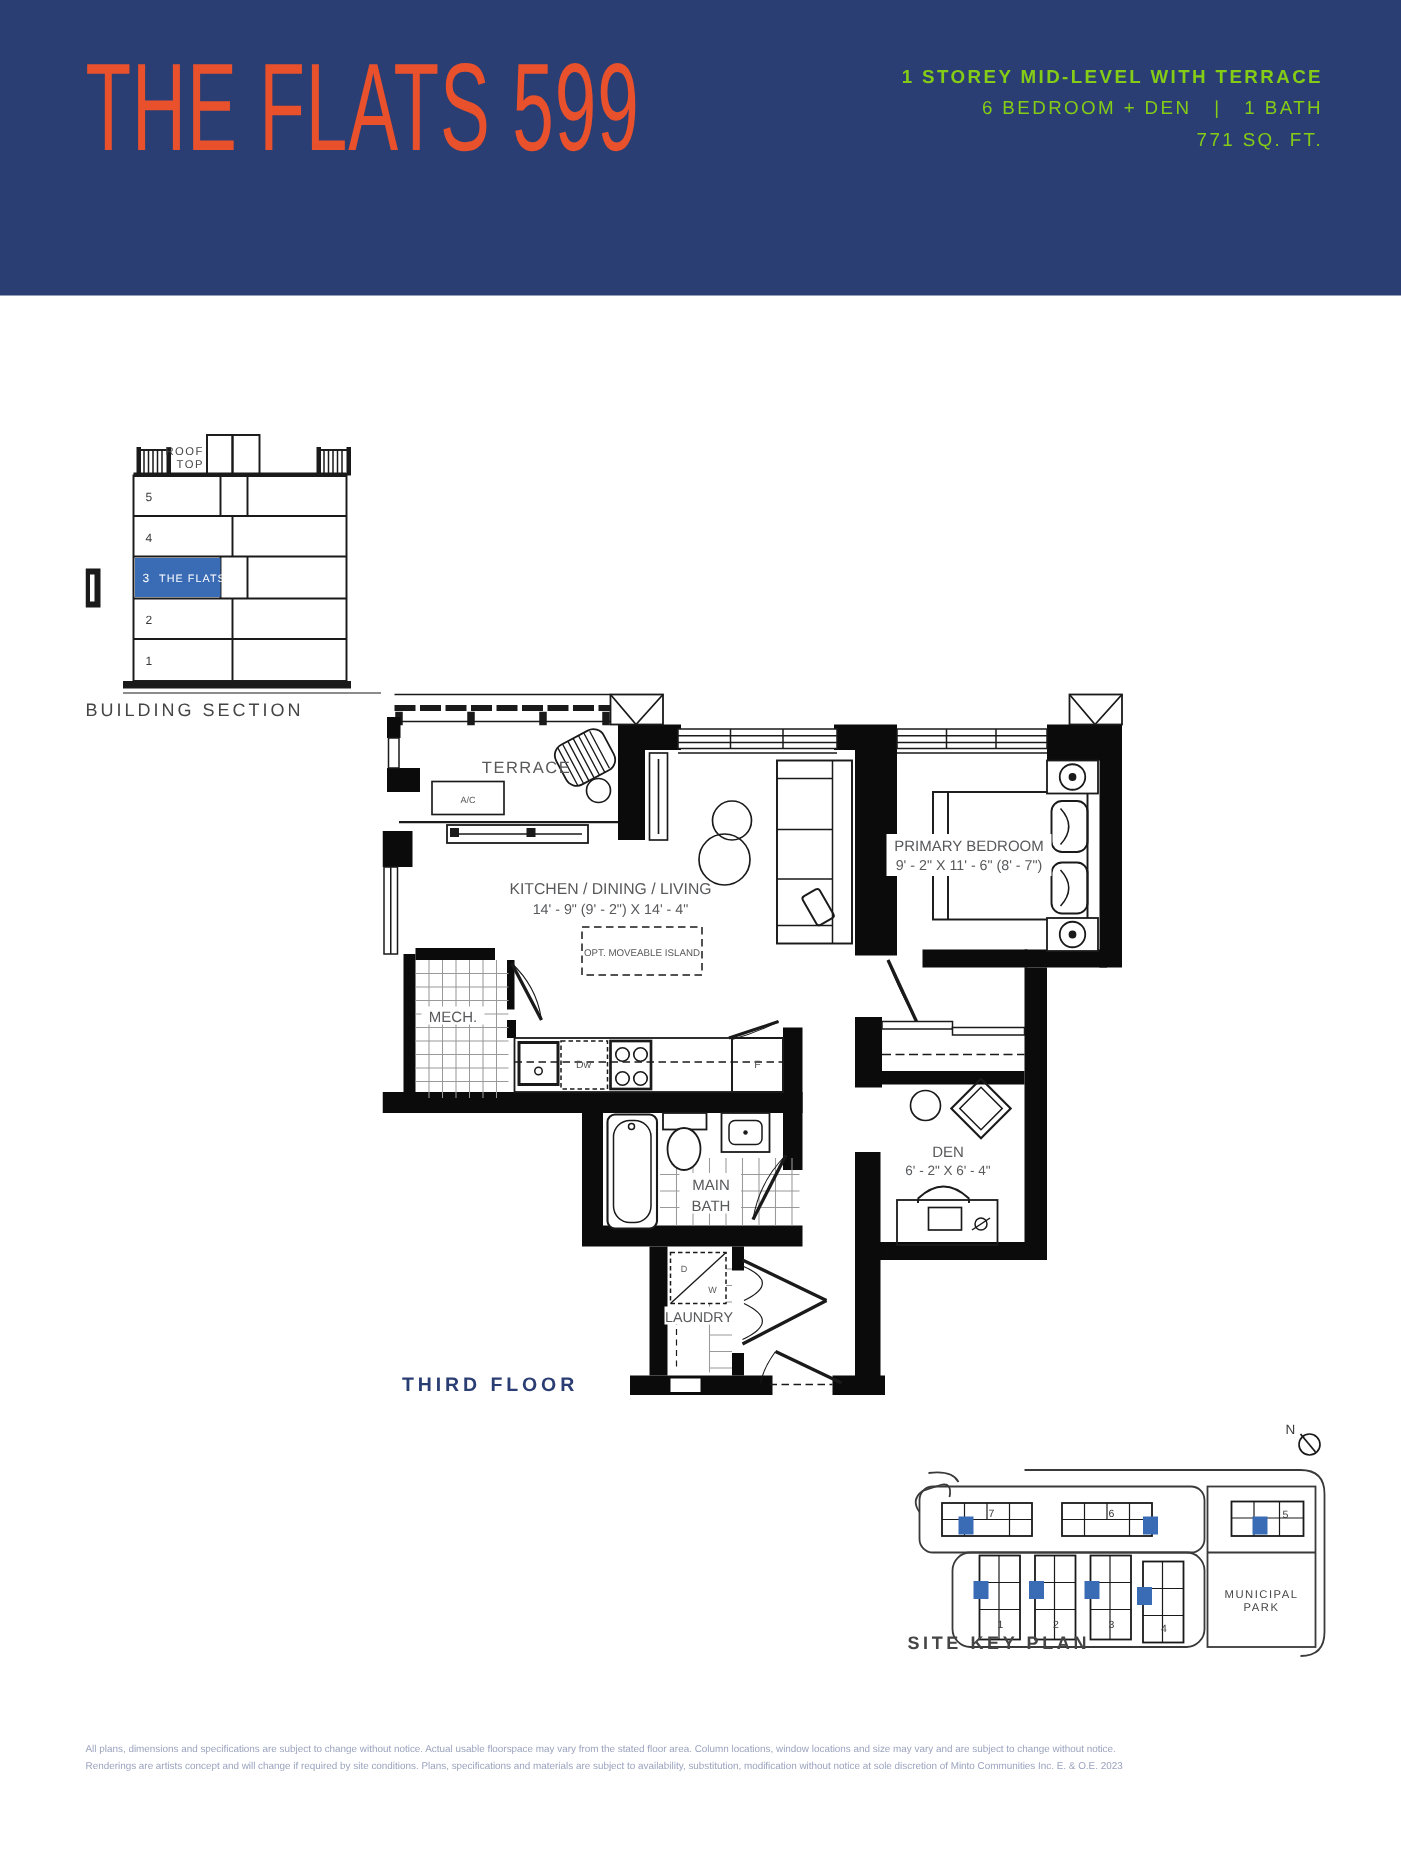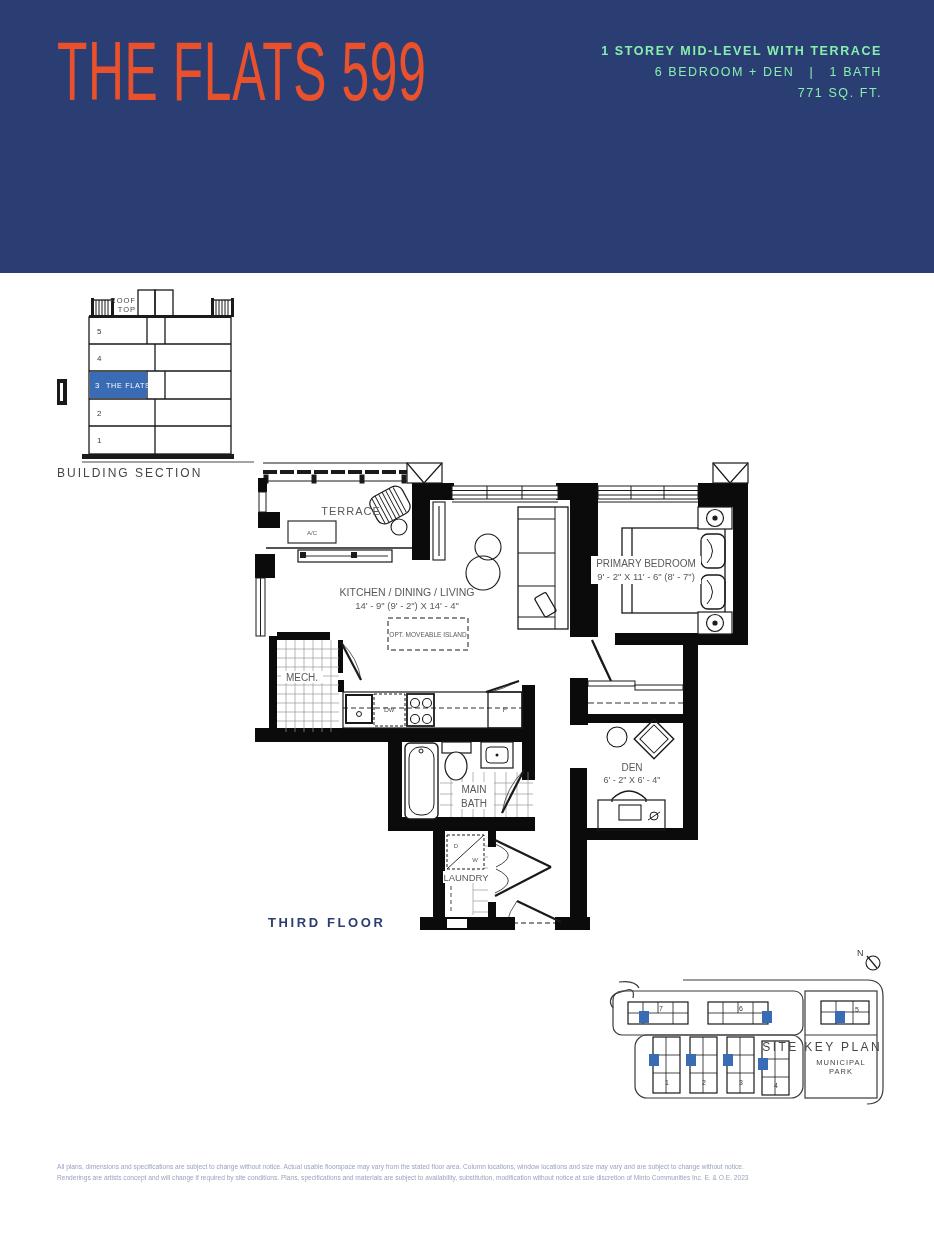--- a/index.html
+++ b/index.html
@@ -1,28 +1,28 @@
 <!DOCTYPE html>
 <html><head>
 <meta charset="utf-8">
 <style>
   html,body{margin:0;padding:0;background:#e8e8e8;}
   .page{position:relative;width:934px;height:1243px;background:#ffffff;overflow:hidden;
         font-family:"Liberation Sans", sans-serif;}
   
-  .hero{position:absolute;left:0;top:0;width:934px;height:273px;background:#2B3E73;}
+  .hero{position:absolute;left:0;top:0;width:934px;height:197px;background:#2B3E73;}
   .hero-title{position:absolute;left:57px;top:30px;color:#E8512B;font-size:83px;line-height:1;
       font-weight:400;white-space:nowrap;transform:scaleX(0.60);transform-origin:left top;letter-spacing:1px;}
-  .hero-specs{position:absolute;right:52px;top:44px;text-align:right;color:#86efac;}
+  .hero-specs{position:absolute;right:52px;top:44px;text-align:right;color:#84cc16;}
   .spec-line{white-space:pre;margin:0 0 7px 0;font-size:12.5px;letter-spacing:1.6px;}
   .spec-line.b{font-weight:bold;}
   
   .plan-label{position:absolute;color:#454545;font-size:12px;letter-spacing:2px;white-space:pre;}
   .bs-label{left:57px;top:466px;}
-  .sk-label{left:605px;top:1040px;width:277px;text-align:right;letter-spacing:2.4px;}
+  .sk-label{left:605px;top:1088px;width:277px;text-align:left;letter-spacing:2.4px;font-weight:bold;}
   .tf-label{position:absolute;left:268px;top:915px;color:#2B3E73;font-size:13px;font-weight:bold;
             letter-spacing:2.6px;white-space:pre;}
   
   .bsec{position:absolute;left:57px;top:287px;}
   .fplan{position:absolute;left:255px;top:450px;}
   .splan{position:absolute;left:605px;top:938px;}
   
   .disc{position:absolute;left:57px;top:1162px;width:830px;color:#9BA3BE;font-size:6.6px;line-height:1.6;}
   .disc p{margin:0;white-space:nowrap;}
   svg text{font-family:"Liberation Sans", sans-serif;}

